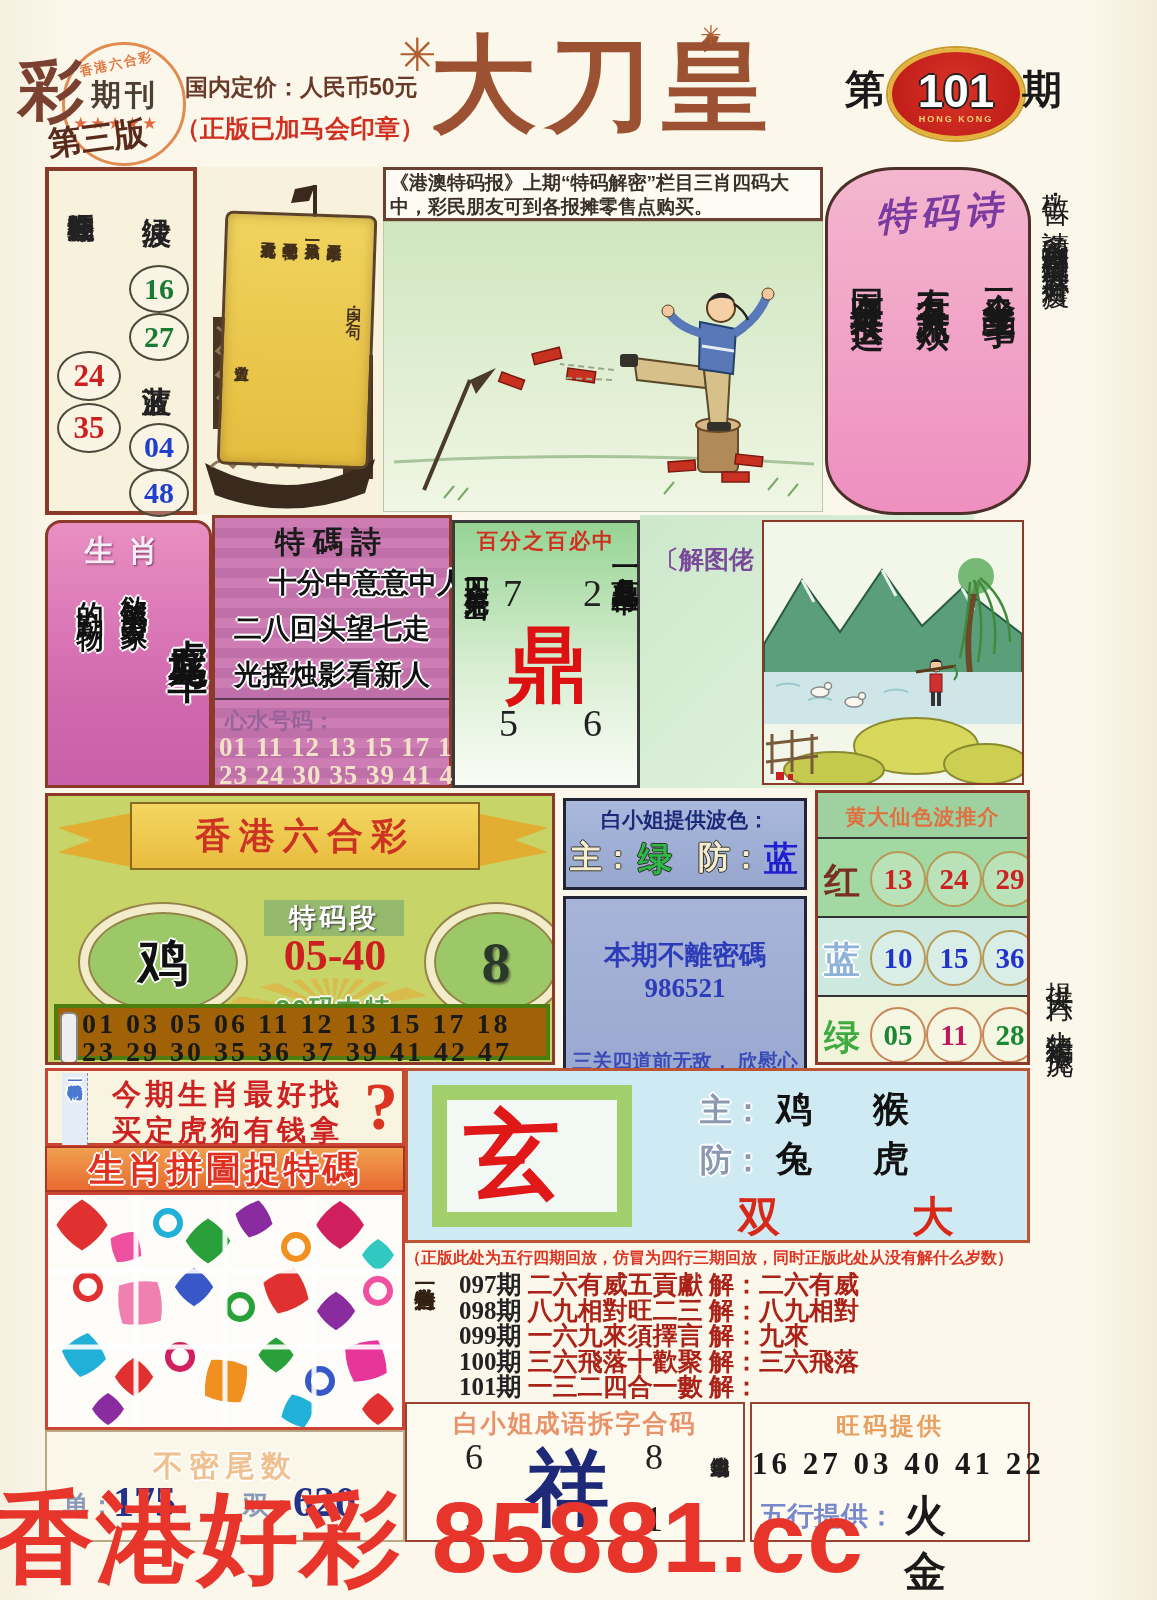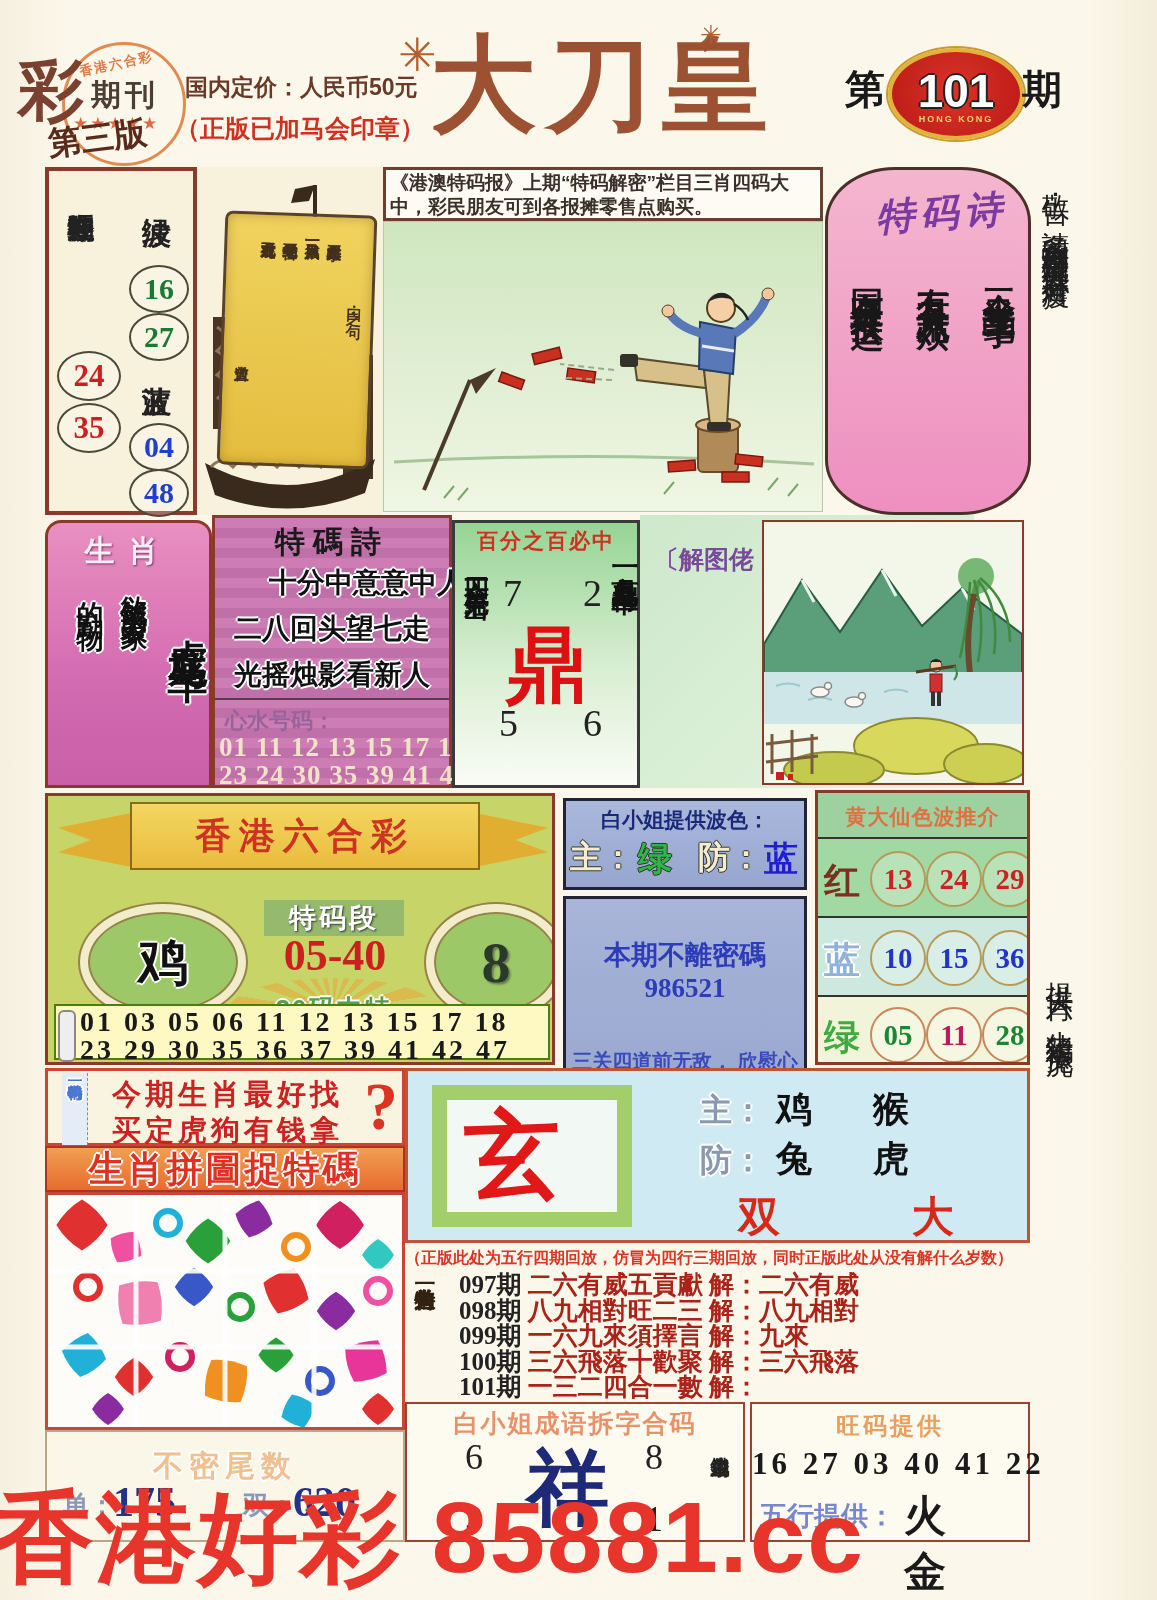--- a/index.html
+++ b/index.html
@@ -216,21 +216,21 @@
     <div class="abs flex" style="left:32px;top:108px;width:150px;height:100px;background:#9cc868;border:8px solid #f2ecca;border-radius:50%;box-shadow:0 0 0 2px #97824a, inset 0 0 0 2px #97824a;">
       <span class="owhite serif" style="font-size:50px;font-weight:900;color:#111;">鸡</span>
     </div>
     <div class="abs" style="left:216px;top:104px;width:140px;text-align:center;font-size:27px;font-weight:900;color:#fff;background:rgba(140,180,110,.85);text-shadow:1px 1px 2px #333;letter-spacing:3px;">特码段</div>
     <div class="abs serif" style="left:212px;top:134px;width:150px;text-align:center;font-size:44px;font-weight:900;color:#cc1f1f;">05-40</div>
     <div class="abs" style="left:180px;top:182px;width:210px;height:66px;background:repeating-conic-gradient(#eaa838 0 9deg,transparent 9deg 18deg);border-radius:50%;opacity:.55;"></div>
     <div class="abs owhite" style="left:196px;top:196px;width:180px;text-align:center;font-size:26px;font-weight:900;color:#4a9a4a;opacity:.9;letter-spacing:2px;">20码中特</div>
     <div class="abs flex" style="left:378px;top:108px;width:124px;height:100px;background:#9cc868;border:8px solid #f2ecca;border-radius:50%;box-shadow:0 0 0 2px #97824a, inset 0 0 0 2px #97824a;">
       <span class="serif" style="font-size:58px;font-weight:bold;color:#2a3a2a;text-shadow:2px 2px 2px #6a7a4a;">8</span>
     </div>
-    <div class="abs" style="left:6px;top:208px;width:496px;height:56px;background:#fef9c3;border:2px solid #4d7c0f;box-sizing:border-box;">
+    <div class="abs" style="left:6px;top:208px;width:496px;height:56px;background:#a16207;border:4px solid #4d7c0f;box-sizing:border-box;">
       <div class="abs" style="left:2px;top:4px;width:14px;height:48px;border:2px solid #888;border-radius:6px;background:#eee;"></div>
       <div class="abs hrow" style="left:24px;top:0px;font-size:28px;font-weight:bold;color:#1a1a1a;letter-spacing:3px;">01 03 05 06 11 12 13 15 17 18</div>
       <div class="abs hrow" style="left:24px;top:28px;font-size:28px;font-weight:bold;color:#1a1a1a;letter-spacing:3px;">23 29 30 35 36 37 39 41 42 47</div>
     </div>
   </div>
 
   <div class="abs" style="left:555px;top:790px;width:260px;height:275px;">
     <div class="abs" style="left:8px;top:8px;width:244px;height:92px;background:linear-gradient(180deg,#aab8dc,#96a6ce);border:3px solid #222436;box-sizing:border-box;">
       <div style="text-align:center;margin-top:5px;font-size:21px;font-weight:900;color:#1a2878;">白小姐提供波色：</div>
       <div style="position:relative;height:50px;">

